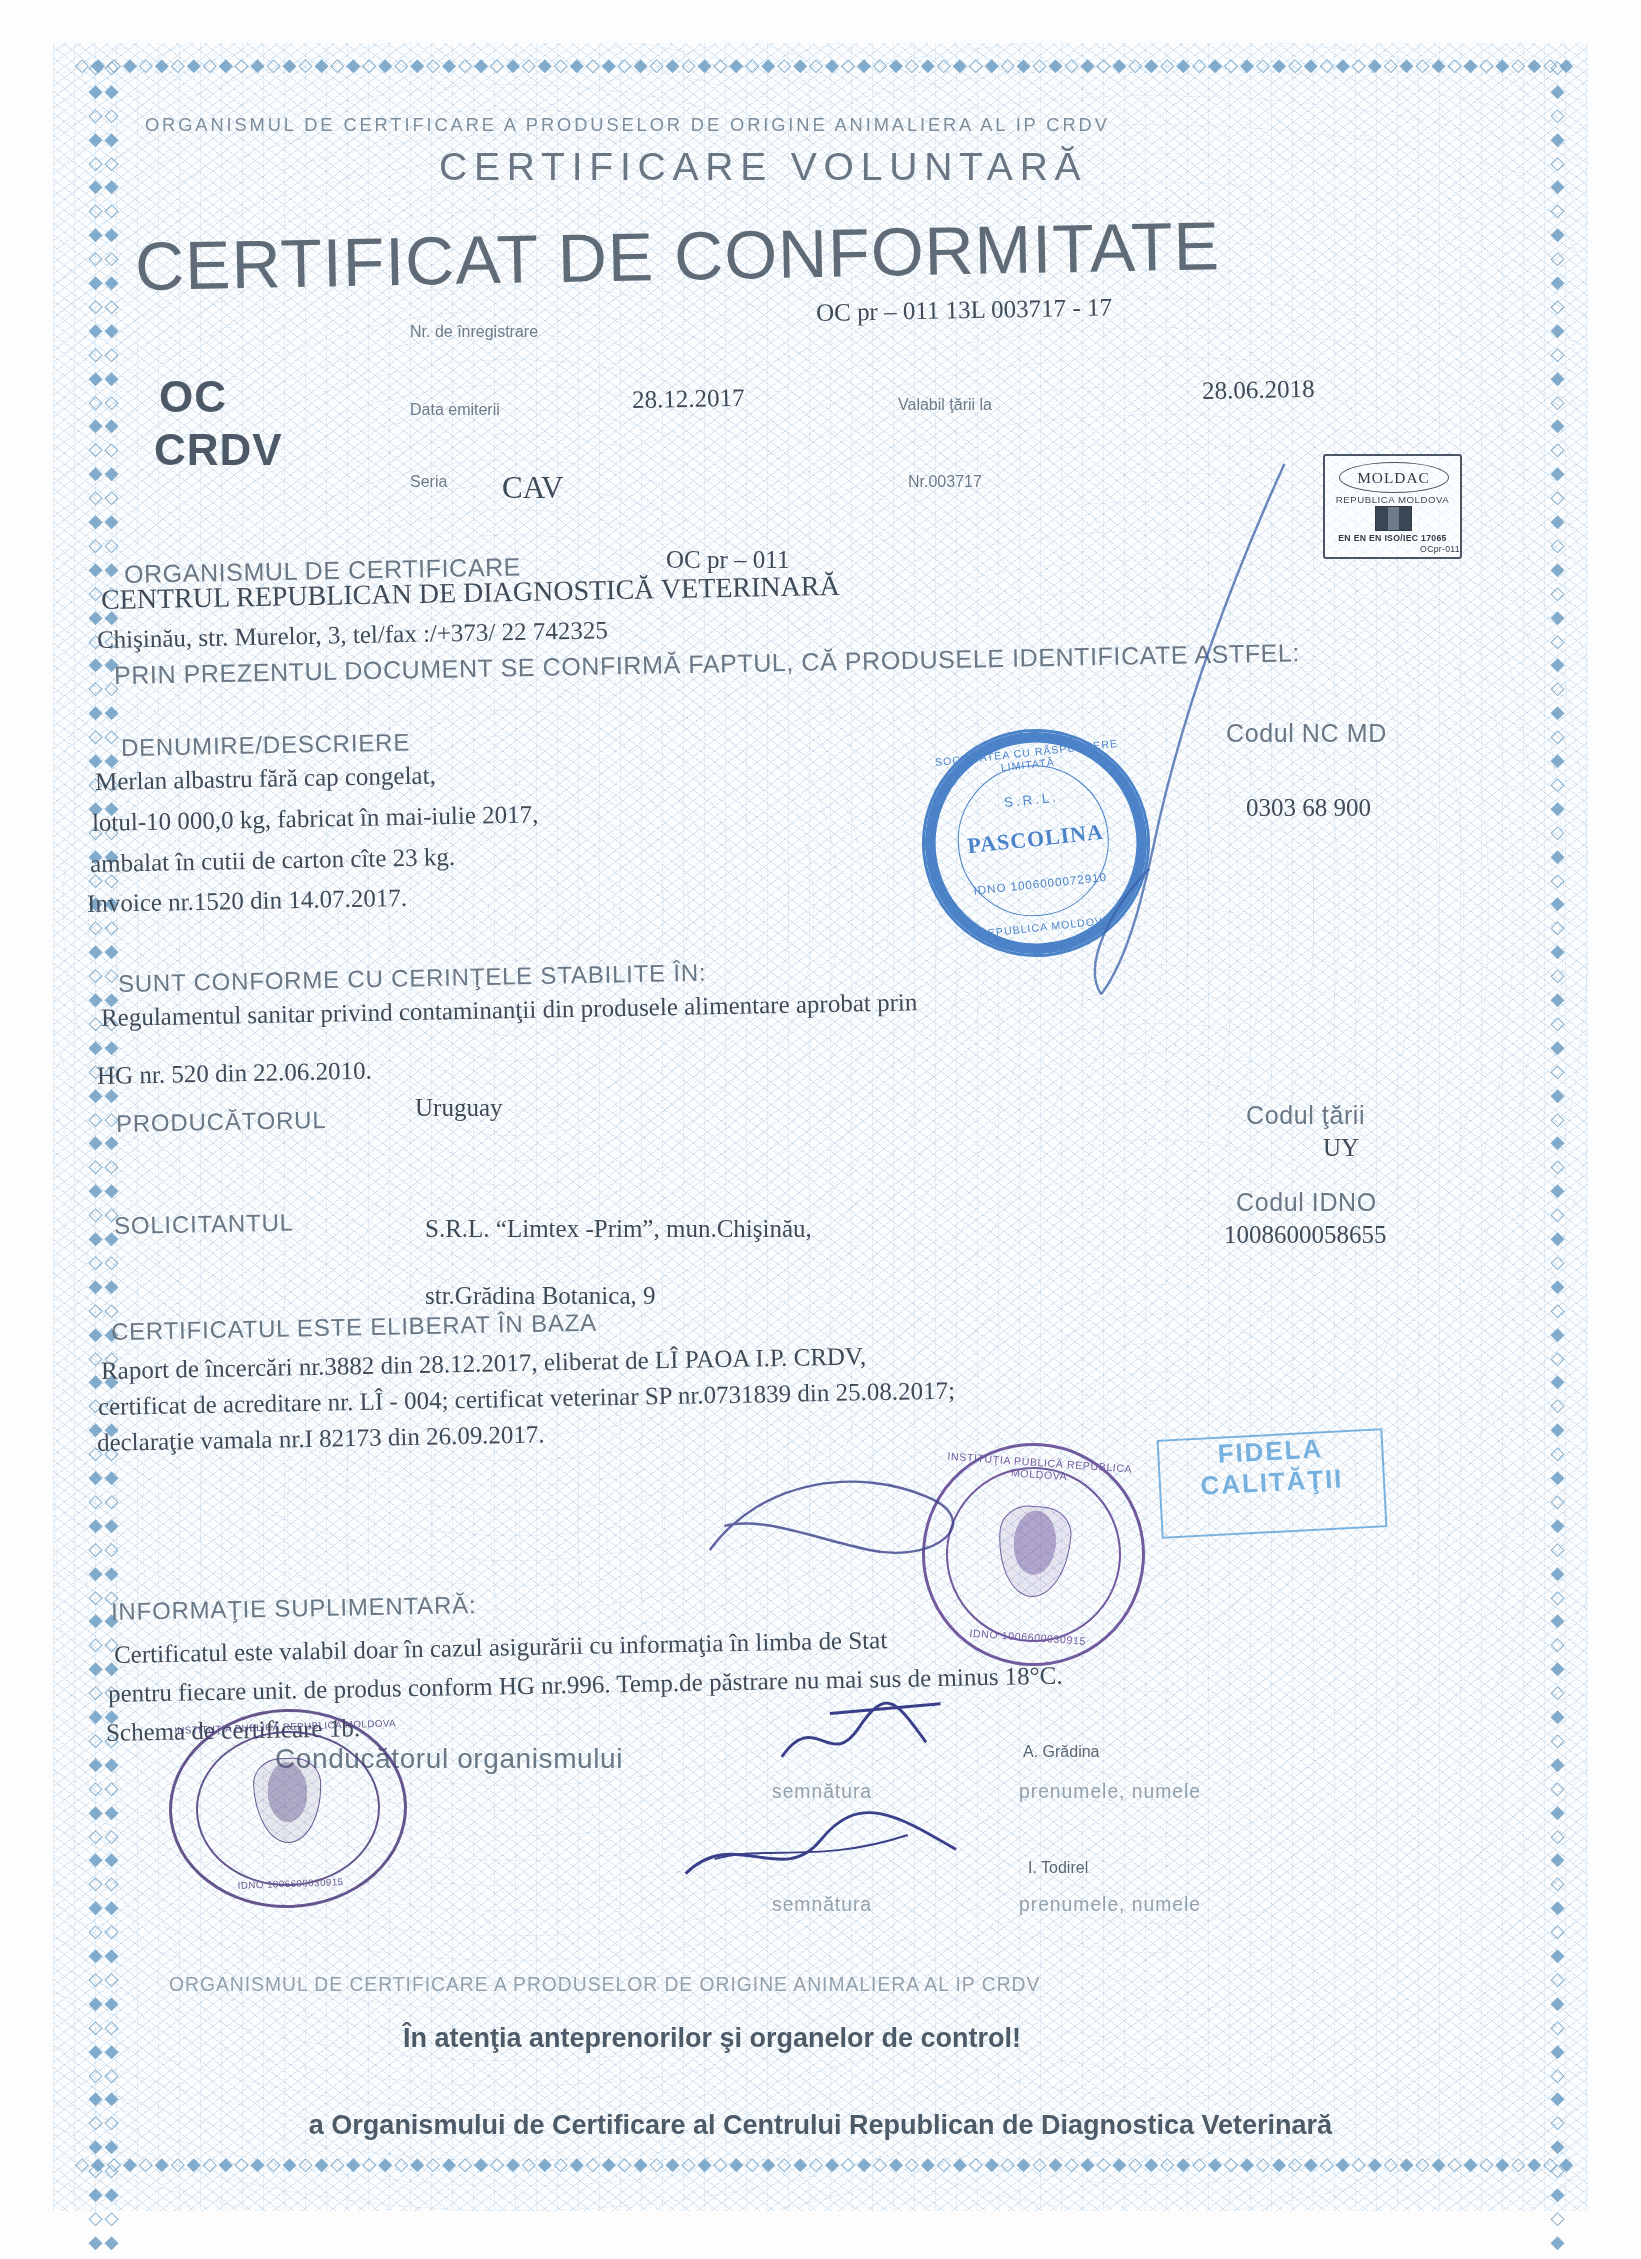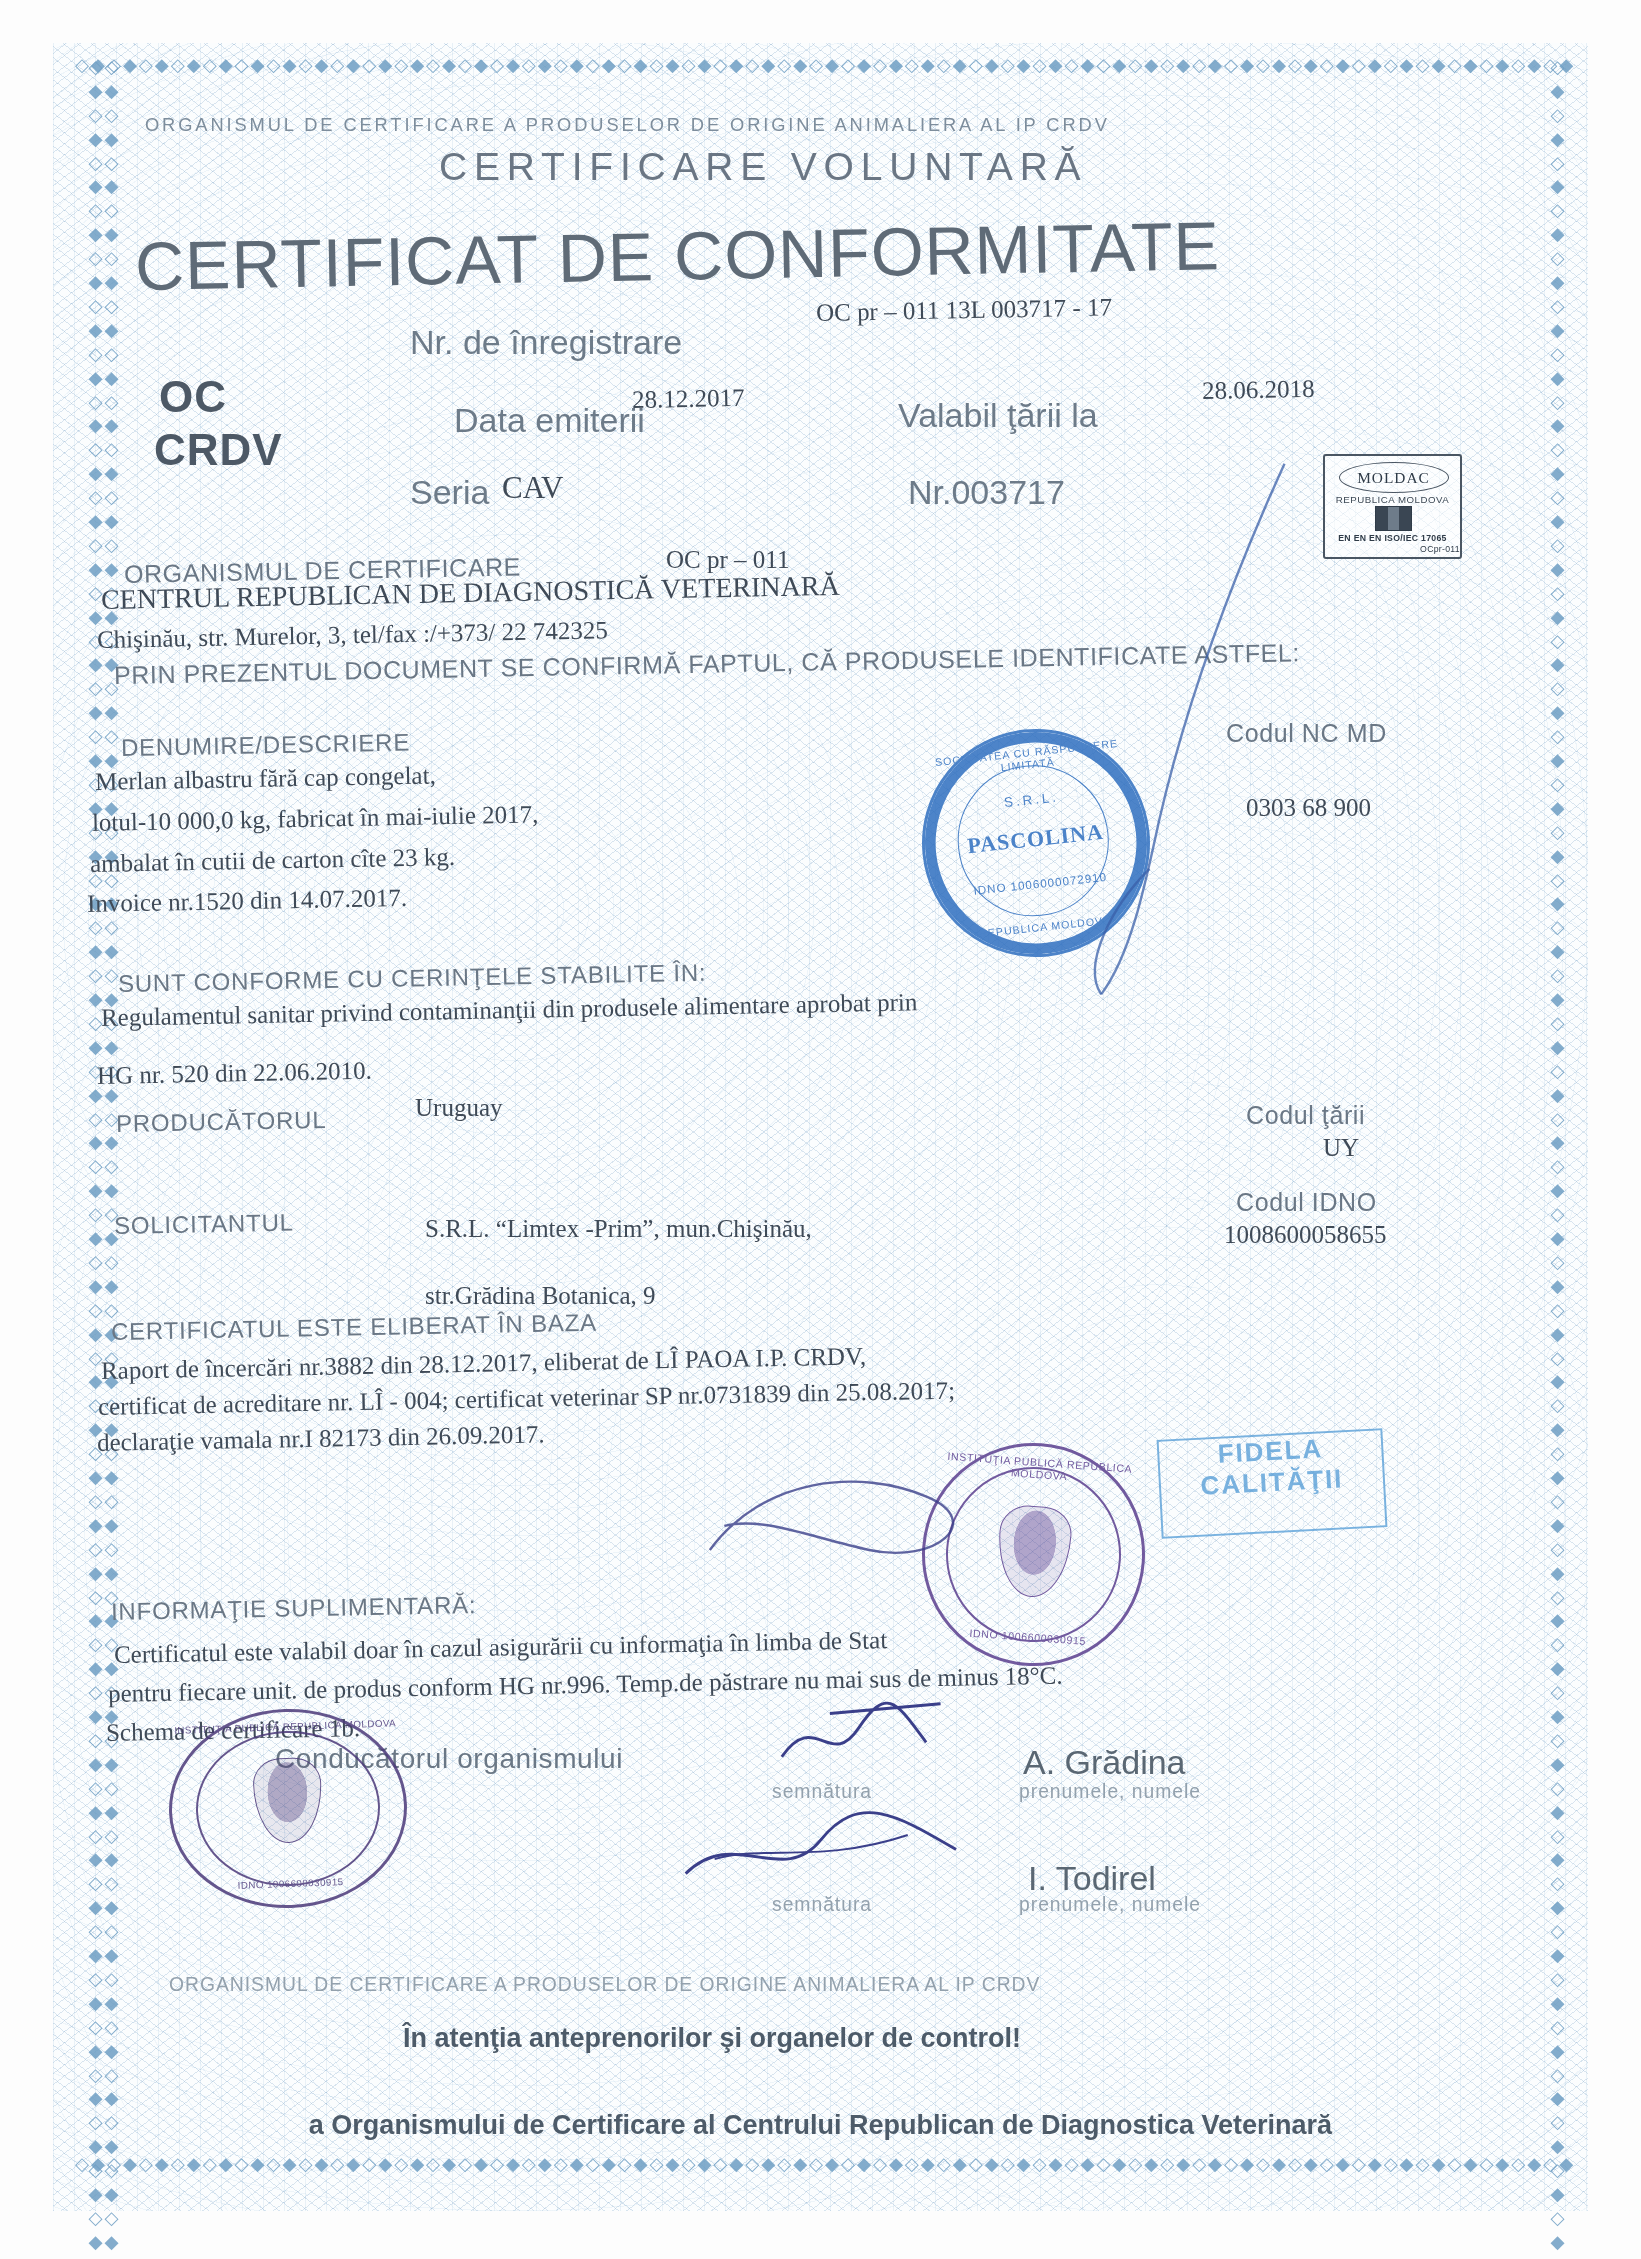--- a/index.html
+++ b/index.html
@@ -94,21 +94,21 @@
     color: #4d5966;
     font-size: 44px;
     font-weight: bold;
     line-height: 50px;
     letter-spacing: 1px;
     font-family: "Liberation Sans", sans-serif;
   }
   .lbl {
     position: absolute;
     color: #6d7b89;
-    font-size: 34px;
+    font-size: 16px;
     white-space: nowrap;
     font-family: "Liberation Sans", sans-serif;
   }
   .lbl-bold {
     position: absolute;
     color: #6a7785;
     font-size: 25px;
     letter-spacing: 0.6px;
     white-space: nowrap;
     font-family: "Liberation Sans", sans-serif;
@@ -362,21 +362,21 @@
   <div class="hdr-spaced" style="left:145px; top:114px;">ORGANISMUL  DE  CERTIFICARE  A  PRODUSELOR  DE  ORIGINE  ANIMALIERA  AL  IP  CRDV</div>
   <div class="title-voluntara" style="left:439px; top:145px;">CERTIFICARE VOLUNTARĂ</div>
   <div class="title-main rotated-slight" style="left:135px; top:227px;">CERTIFICAT DE CONFORMITATE</div>
 
   <div class="oc-crdv" style="left:159px; top:372px;">OC</div>
   <div class="oc-crdv" style="left:154px; top:425px;">CRDV</div>
 
   <div class="lbl" style="left:410px; top:323px;">Nr. de înregistrare</div>
   <div class="hand rotated-slight" style="left:816px; top:299px;">OC pr – 011 13L 003717 - 17</div>
 
-  <div class="lbl" style="left:410px; top:401px;margin-left:44px;">Data emiterii</div>
+  <div class="lbl" style="left:410px; top:401px;">Data emiterii</div>
   <div class="hand rotated-slight" style="left:632px; top:386px;">28.12.2017</div>
 
   <div class="lbl" style="left:898px; top:396px;">Valabil ţării la</div>
   <div class="hand rotated-slight" style="left:1202px; top:377px;">28.06.2018</div>
 
   <div class="lbl" style="left:410px; top:473px;">Seria</div>
   <div class="hand-lg" style="left:502px; top:470px; font-size:31px;">CAV</div>
   <div class="lbl" style="left:908px; top:473px;">Nr.003717</div>
 
   <div class="moldac">

